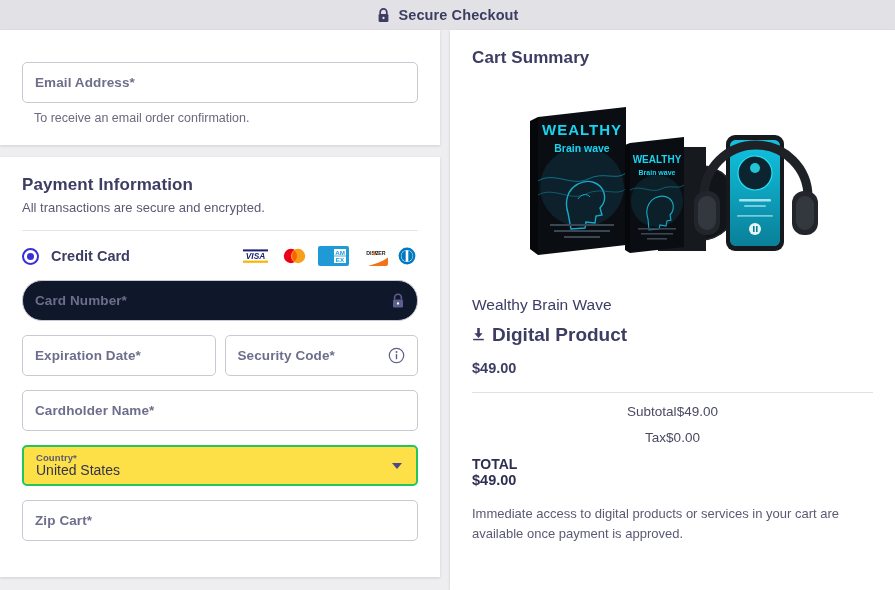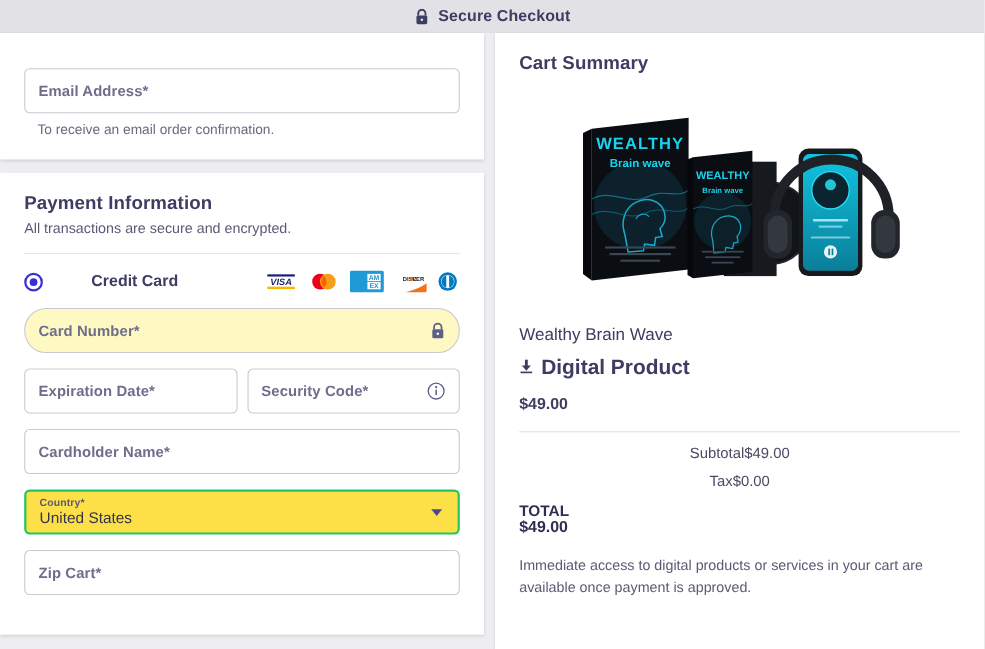--- a/index.html
+++ b/index.html
@@ -74,38 +74,37 @@
     align-items:center;
     padding:0 12px;
     margin-top:14px;
   }
   .field .ph {
     font-size:13.5px;
     font-weight:bold;
     color:#6e6e8c;
     letter-spacing:.1px;
   }
-  .field.tinted { background:#fef9c3;border-radius:20px; }
+  .field.tinted { background:#0f172a;border-radius:20px; }
   .field .rt-icon { margin-left:auto; display:flex; align-items:center; }
 
   .helper {
     font-size:12.5px;
     color:#6a6a80;
     margin-top:8px;
     padding-left:12px;
   }
 
   .divider-row { border-top:1px solid #e4e4ea; margin-top:15px; }
 
   
   .pm-row {
     display:flex;
     align-items:center;
     padding:15px 0 12px 0;
-    gap:32px;
   }
   .radio {
     width:17px; height:17px;
     border:2px solid #3a2fd4;
     border-radius:50%;
     position:relative;
     flex:0 0 17px;
   }
   .radio::after {
     content:"";

